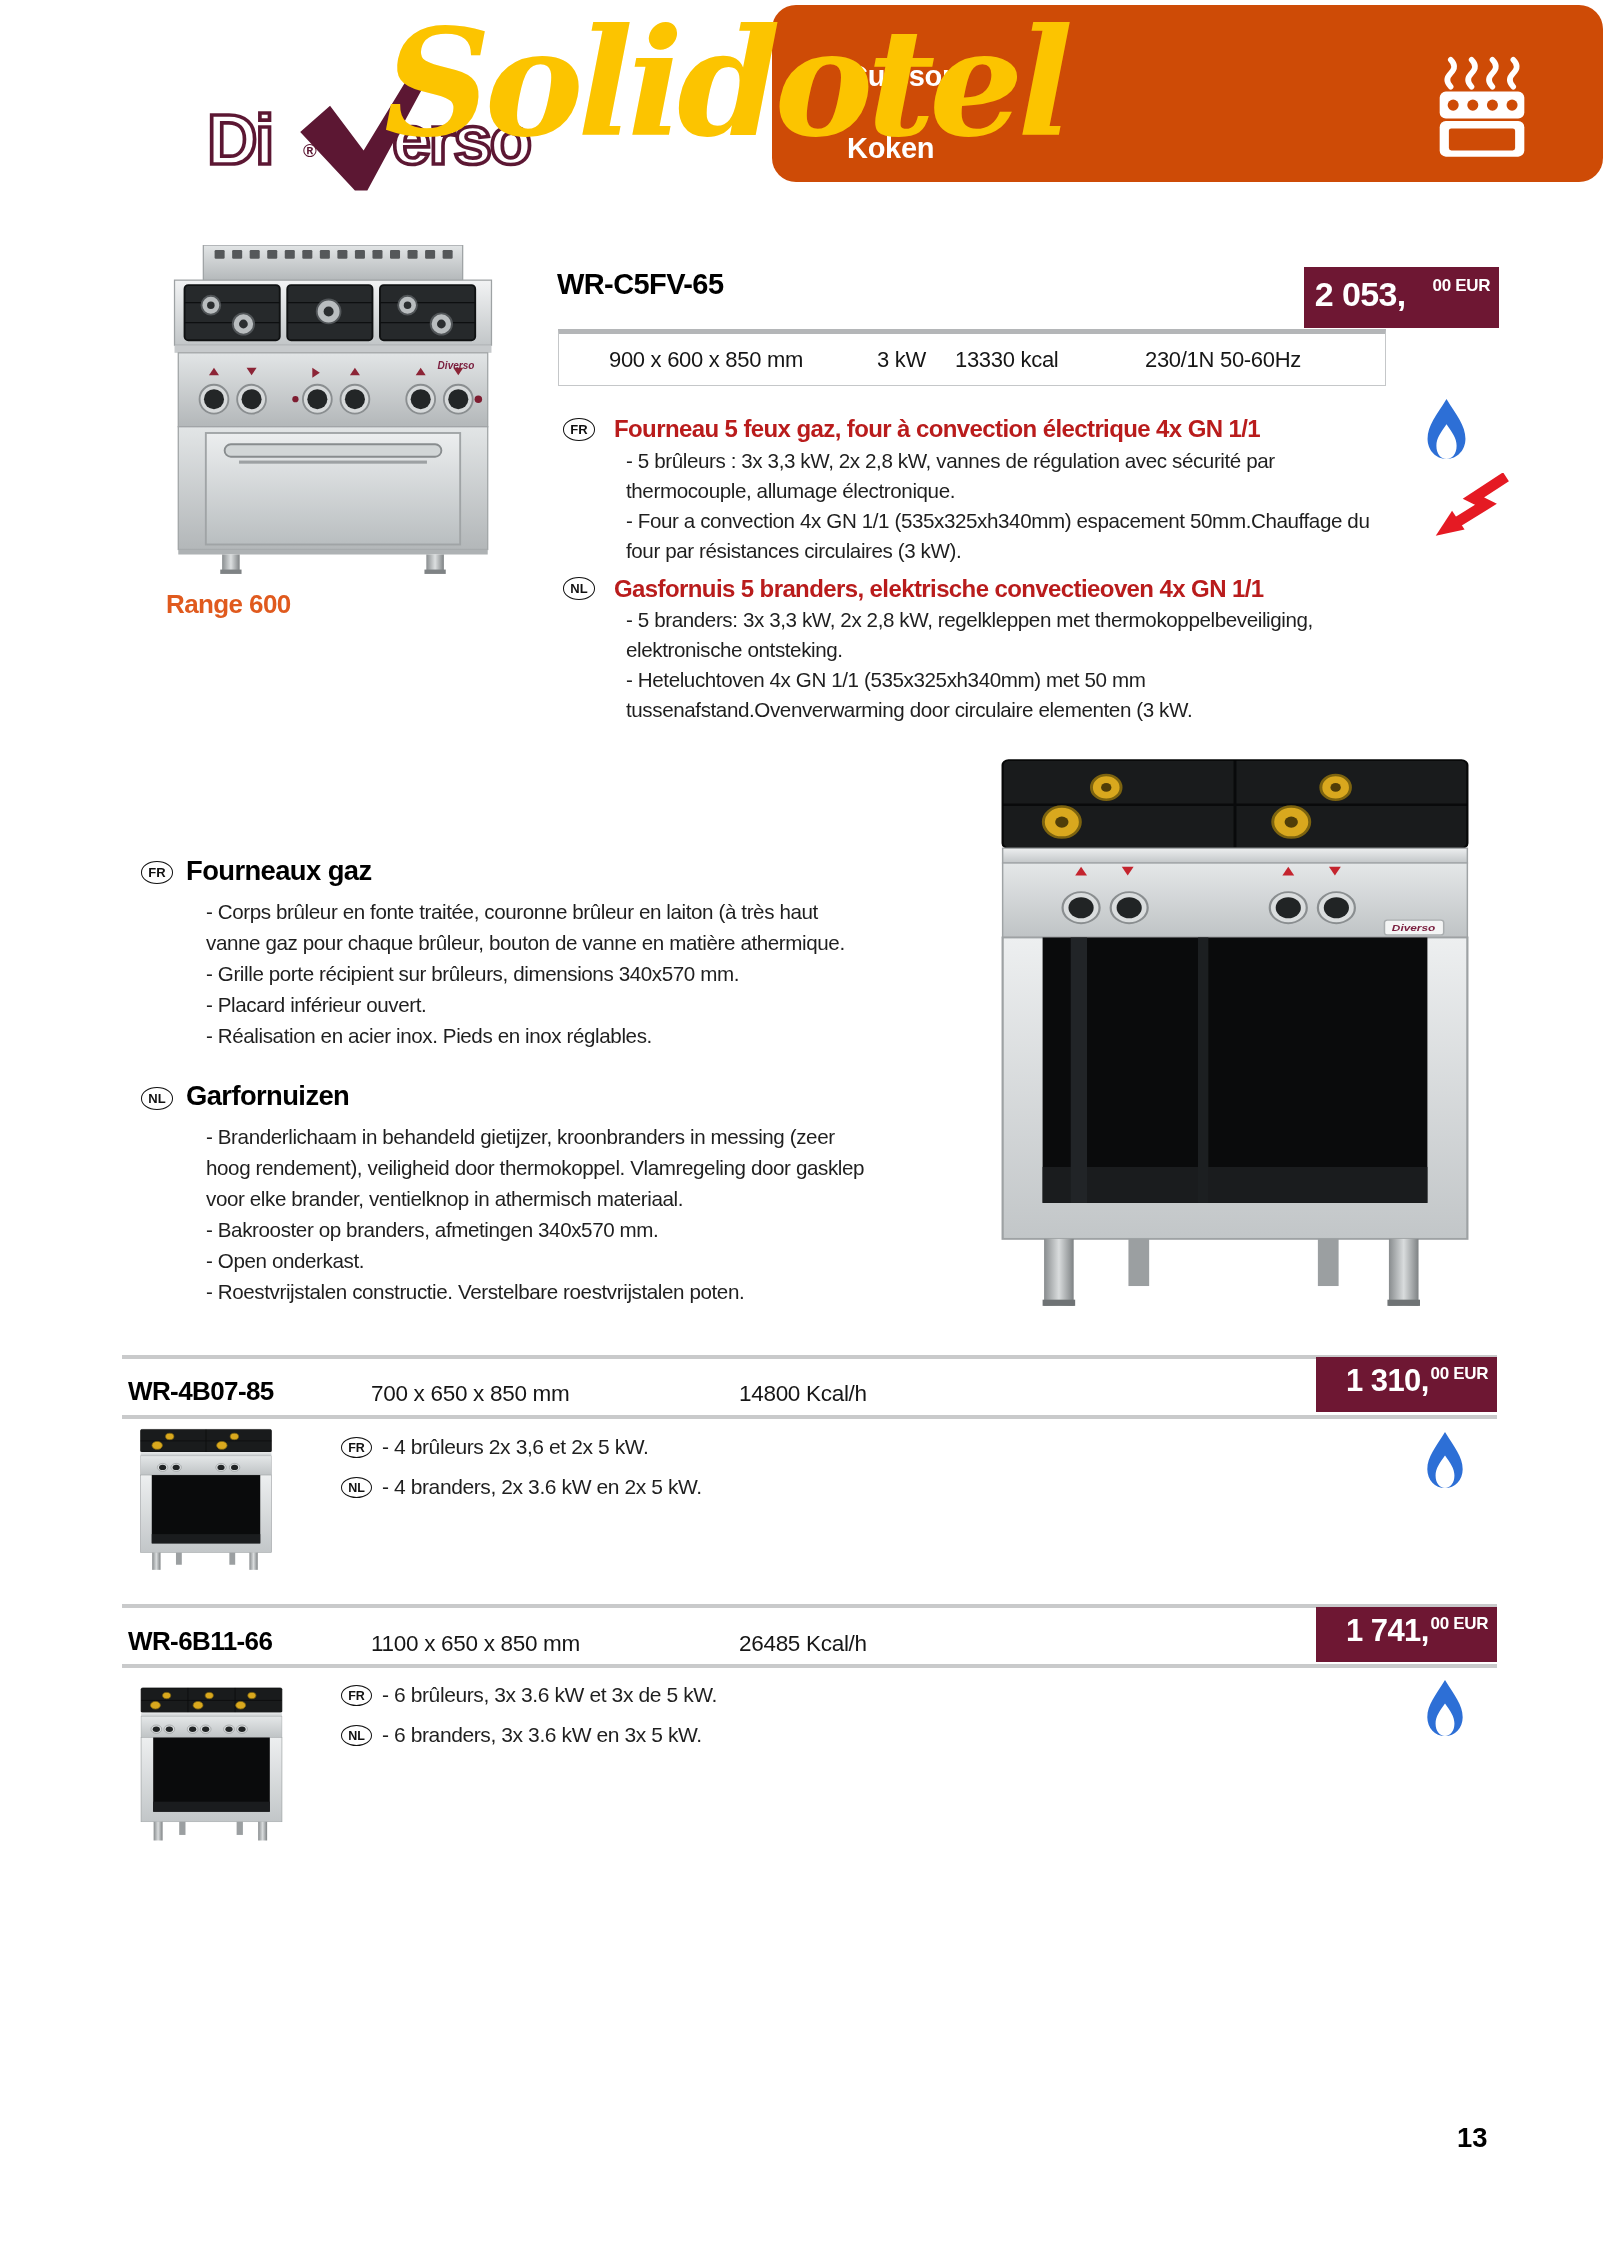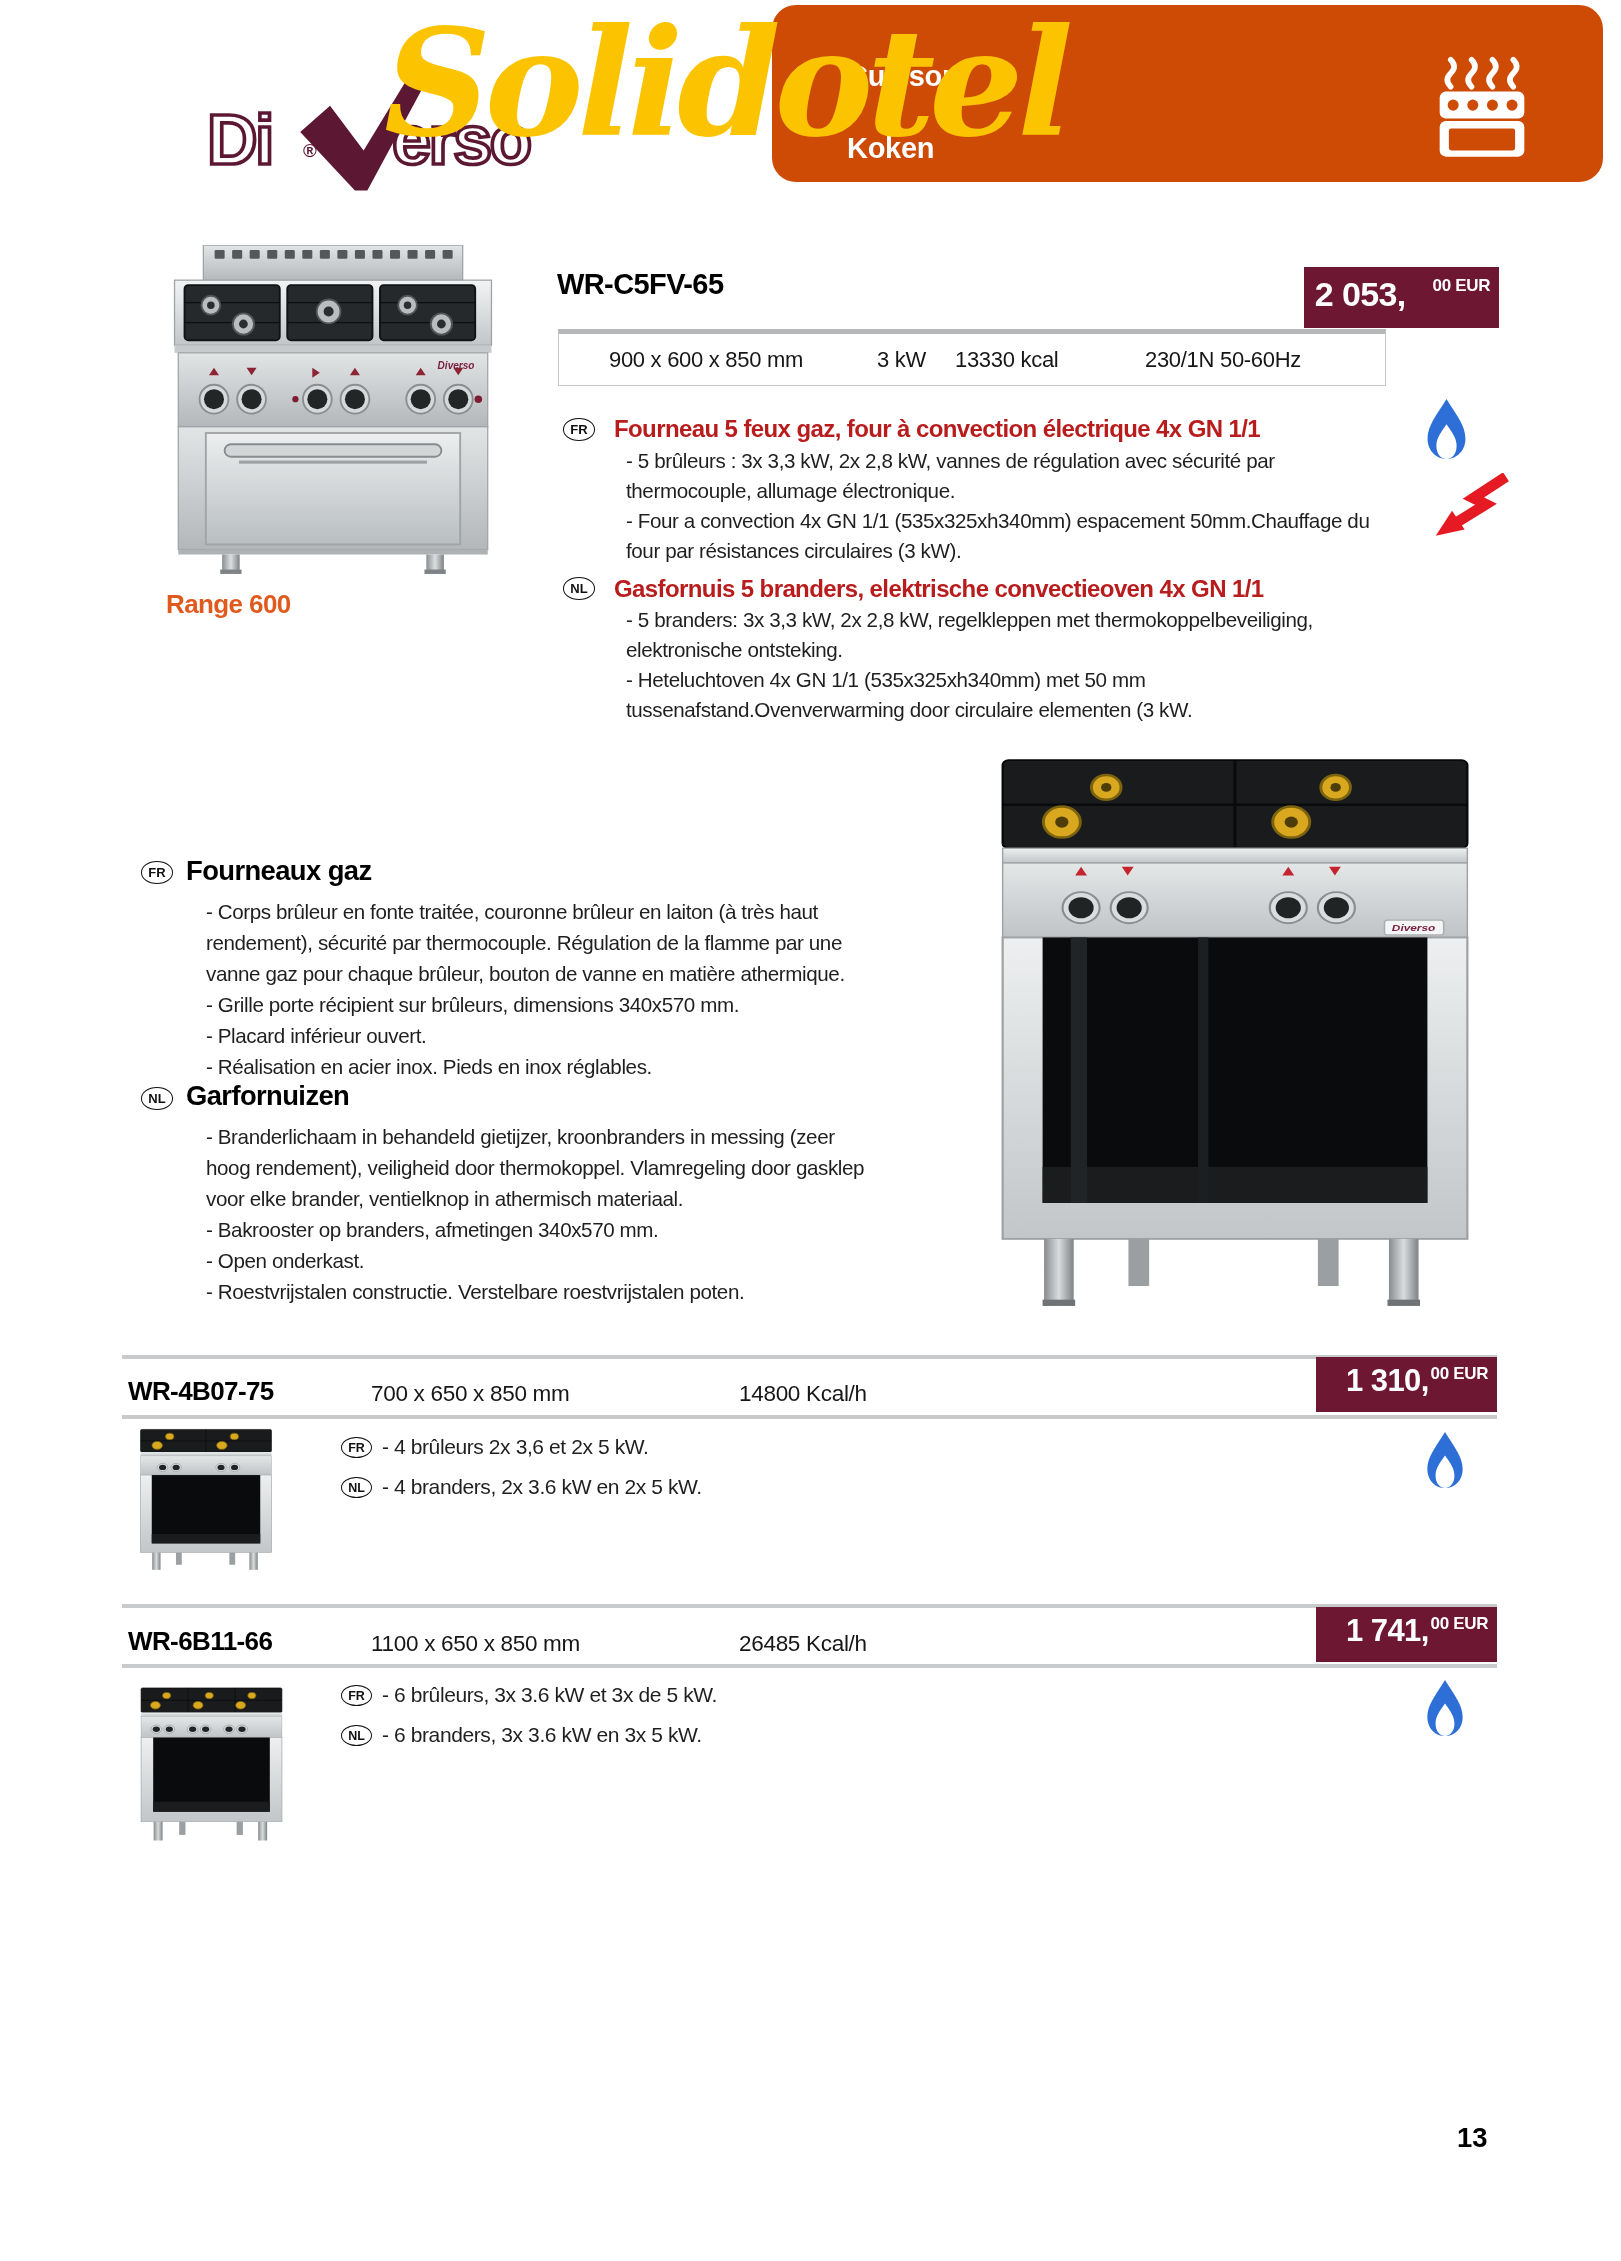--- a/index.html
+++ b/index.html
@@ -232,21 +232,20 @@
     <div>- 5 branders: 3x 3,3 kW, 2x 2,8 kW, regelkleppen met thermokoppelbeveiliging,</div>
     <div>elektronische ontsteking.</div>
     <div>- Heteluchtoven 4x GN 1/1 (535x325xh340mm) met 50 mm</div>
     <div>tussenafstand.Ovenverwarming door circulaire elementen (3 kW.</div>
   </div>
 
   <div class="abs lang-badge" style="left:141px;top:861px">FR</div>
   <div class="abs sec-title" style="left:186px;top:855px">Fourneaux gaz</div>
   <div class="abs sec-lines" style="left:206px;top:900px">
     <div>- Corps brûleur en fonte traitée, couronne brûleur en laiton (à très haut</div>
-    <div>rendement), sécurité par thermocouple. Régulation de la flamme par une</div>
     <div>vanne gaz pour chaque brûleur, bouton de vanne en matière athermique.</div>
     <div>- Grille porte récipient sur brûleurs, dimensions 340x570 mm.</div>
     <div>- Placard inférieur ouvert.</div>
     <div>- Réalisation en acier inox. Pieds en inox réglables.</div>
   </div>
 
   <div class="abs lang-badge" style="left:141px;top:1087px">NL</div>
   <div class="abs sec-title" style="left:186px;top:1080px">Garfornuizen</div>
   <div class="abs sec-lines" style="left:206px;top:1125px">
     <div>- Branderlichaam in behandeld gietijzer, kroonbranders in messing (zeer</div>
@@ -319,21 +318,21 @@
         <rect x="90" y="904" width="44" height="10" fill="#6F7375"></rect>
       <rect x="558" y="806" width="40" height="108" fill="url(#bleg)"></rect>
         <rect x="556" y="904" width="44" height="10" fill="#6F7375"></rect>
       <rect x="206" y="806" width="28" height="76" fill="#9B9FA1"></rect>
       <rect x="462" y="806" width="28" height="76" fill="#9B9FA1"></rect>
     </g>
   </svg>
 
   <div class="abs rule" style="top:1355px"></div>
   <div class="abs rule" style="top:1415px"></div>
-  <div class="abs p-code" style="left:128px;top:1376px;font-size:26px">WR-4B07-75</div>
+  <div class="abs p-code" style="left:128px;top:1376px;font-size:26px">WR-4B07-85</div>
   <div class="abs row-dims" style="left:371px;top:1381px">700 x 650 x 850 mm</div>
   <div class="abs row-dims" style="left:739px;top:1381px">14800 Kcal/h</div>
   <div class="abs price-badge row-price" style="left:1316px;top:1357px">
     <span class="val" style="font-size:31px">1 310,</span>
     <span class="sup">00 EUR</span>
   </div>
 
   <svg class="abs thumb1" width="146" height="150" viewBox="0 0 700 940" preserveAspectRatio="none">
     <defs>
       <linearGradient id="tsteel" x1="0" y1="0" x2="0" y2="1">

